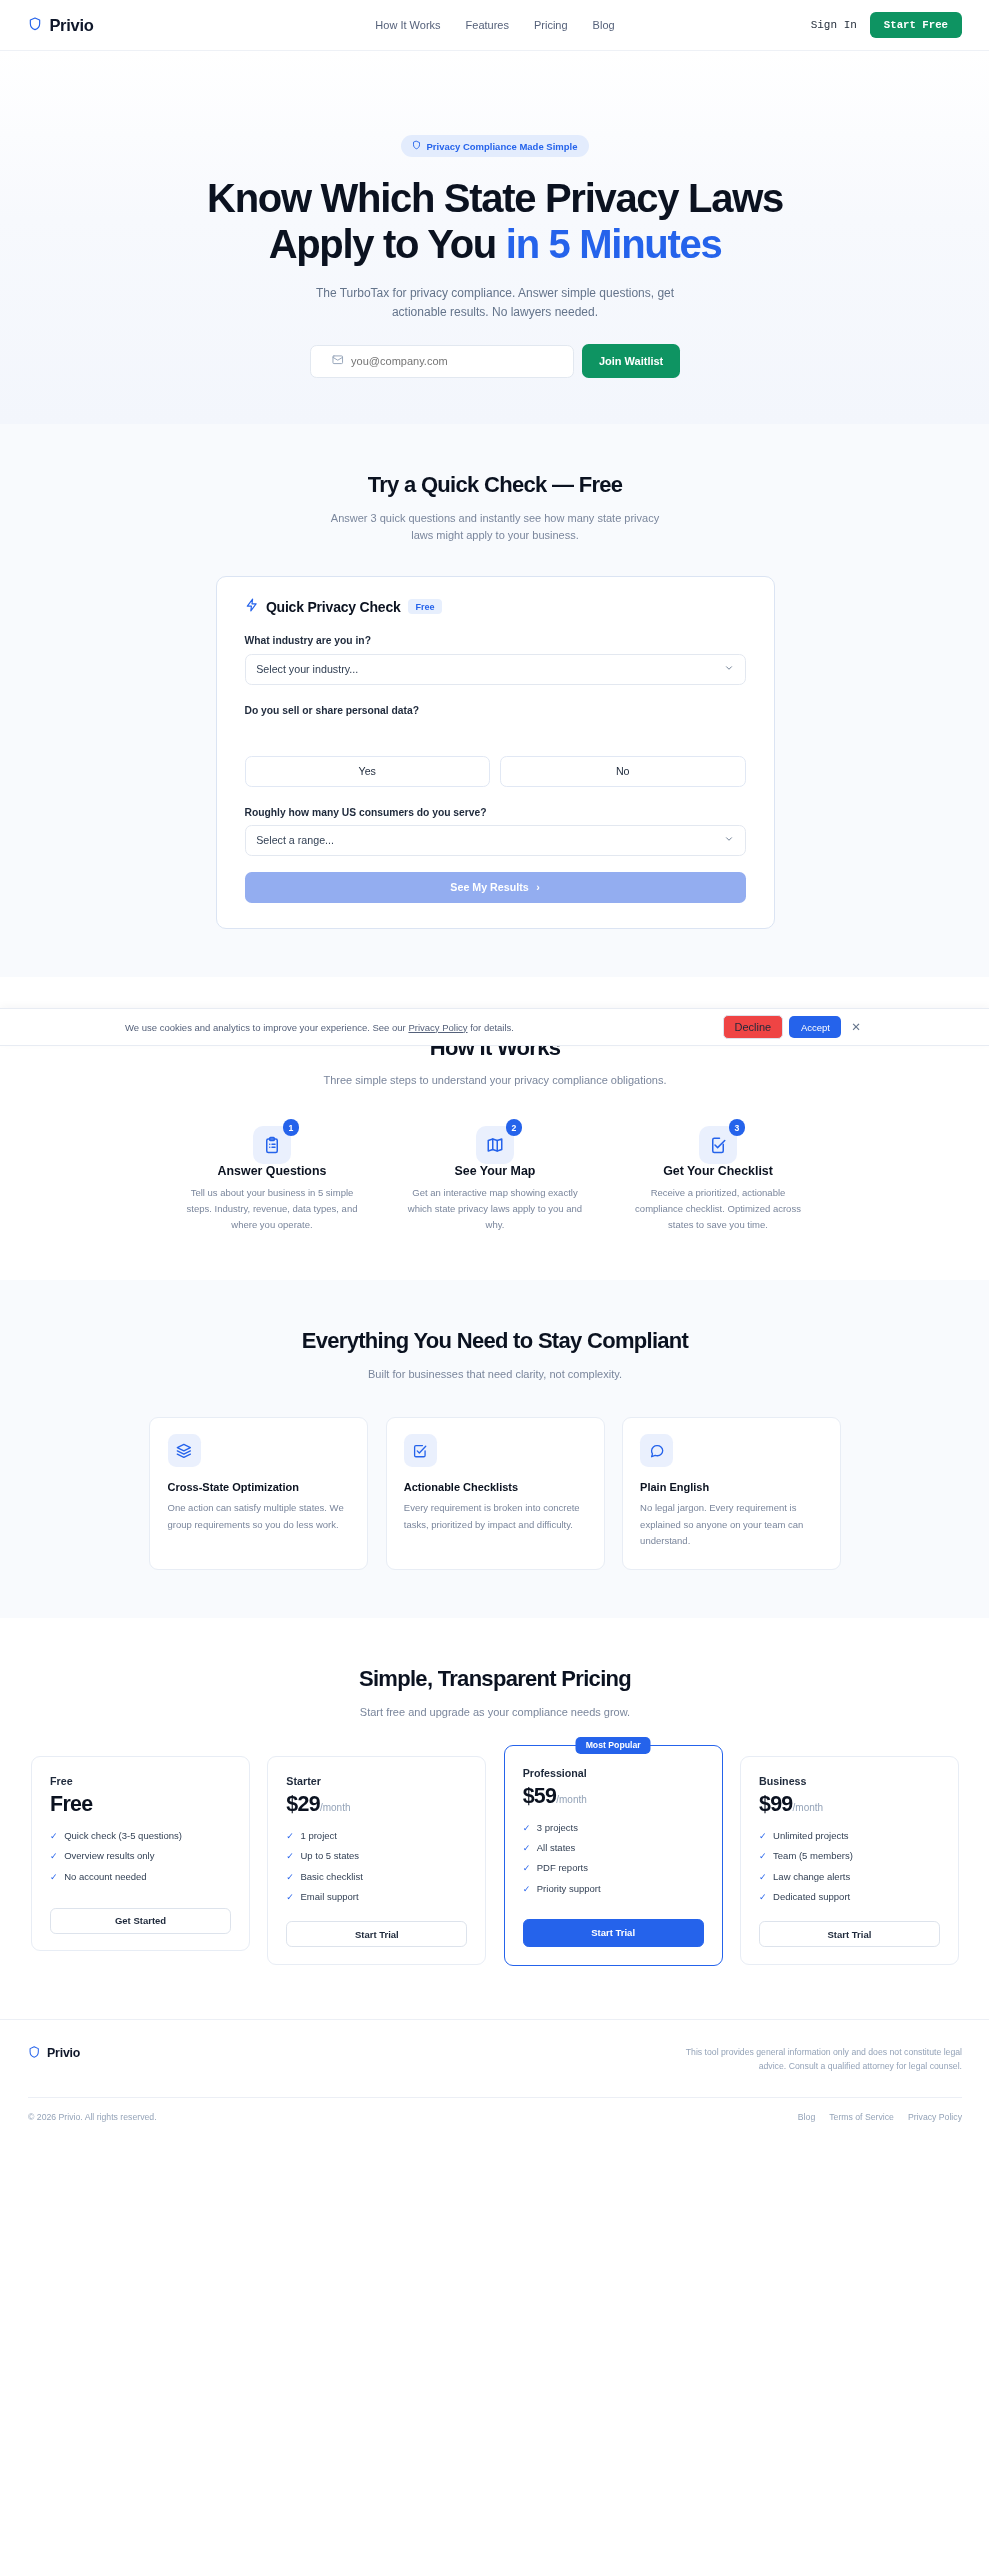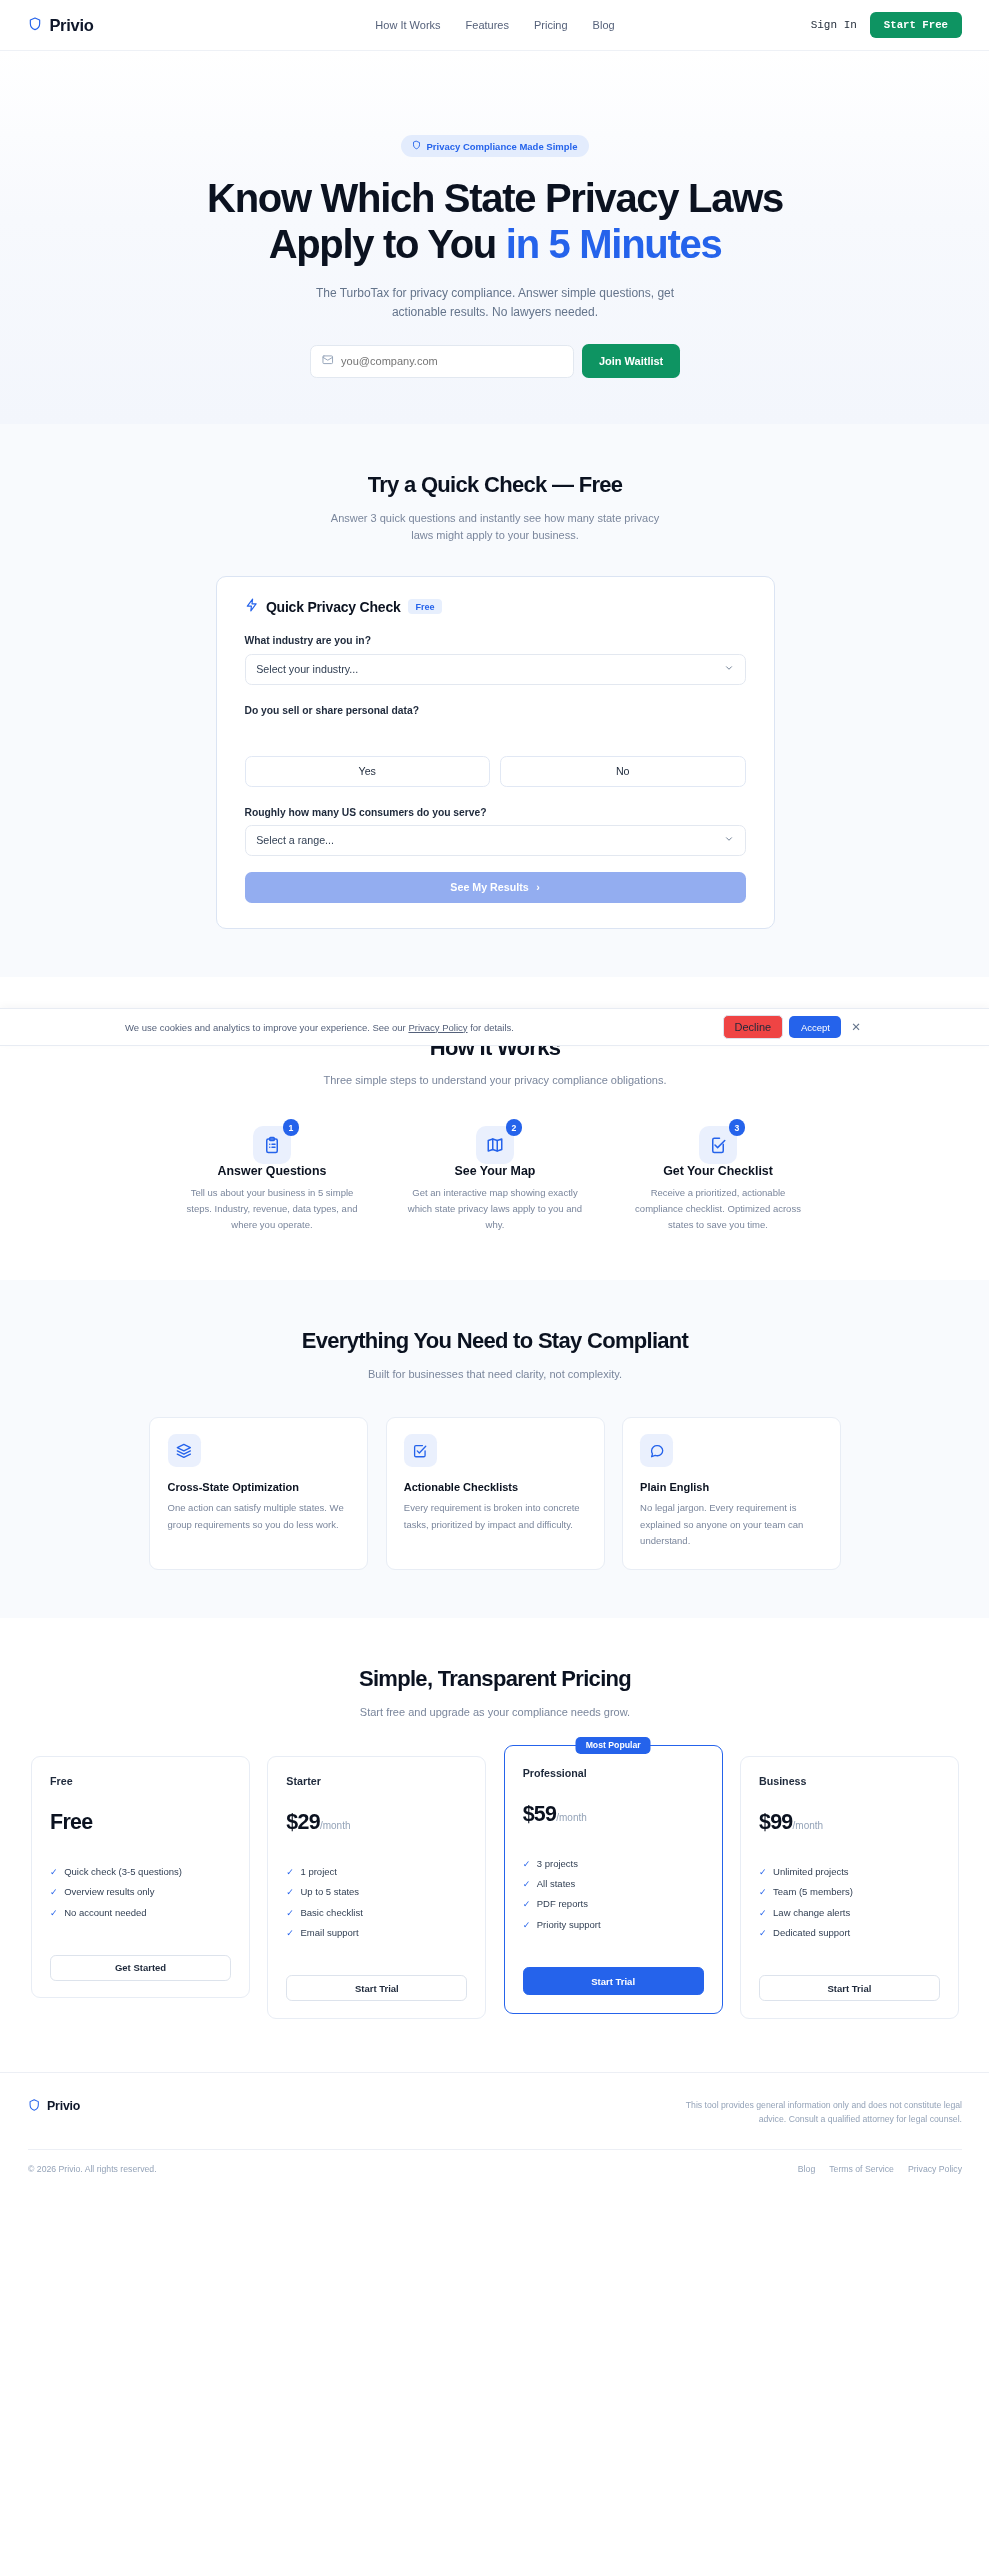--- a/index.html
+++ b/index.html
@@ -60,21 +60,21 @@
     margin: 16.5px auto 0; max-width: 396px;
     font-size: 12px; line-height: 1.6; color: #64748b;
   }
   .hero-form {
     margin-top: 21.4px; display: flex; justify-content: center;
     align-items: center; gap: 8.2px;
   }
   .email-wrap {
     display: flex; align-items: center; gap: 7.4px;
     background: #fff; border: 0.8px solid #e2e8f0; border-radius: 6.6px;
-    width: 264px; height: 33px; padding: 0 11px;
+    width: 264px; height: 33px; padding: 0 21px;
   }
   .email-wrap input {
     border: none; outline: none; font-size: 11px; color: #94a3b8;
     font-family: inherit; width: 100%; background: transparent;
   }
   .btn-waitlist {
     background: #0e9462; color: #fff; font-size: 11px; font-weight: 600;
     border: none; border-radius: 6.6px; height: 34px; padding: 0 16.5px;
     cursor: pointer; font-family: inherit;
   }
@@ -174,21 +174,21 @@
     display: flex; align-items: center; justify-content: center;
   }
   .f-title { margin-top: 14px; font-size: 11px; font-weight: 700; color: #0b1220; }
   .f-desc { margin-top: 7.4px; font-size: 9.5px; line-height: 1.72; color: #7a869c; }
 
   
   .pricing { display: flex; gap: 17.3px; justify-content: center; margin-top: 35px; align-items: flex-start; }
   .p-card {
     width: 219px; background: #fff; border: 0.8px solid #e8edf5; border-radius: 9px;
     padding: 18px 18px 16.5px; display: flex; flex-direction: column;
-    min-height: 195px; position: relative; gap: 18px;
+    min-height: 195px; position: relative;
   }
   .p-card.featured {
     border: 1.6px solid #2563eb; padding: 21.4px 18px 18px; min-height: 221px;
     margin-top: -11.5px;
   }
   .p-ribbon {
     position: absolute; top: -9px; left: 50%; transform: translateX(-50%);
     background: #2563eb; color: #fff; font-size: 8.7px; font-weight: 600;
     border-radius: 5px; padding: 3.3px 10px; white-space: nowrap;
   }

